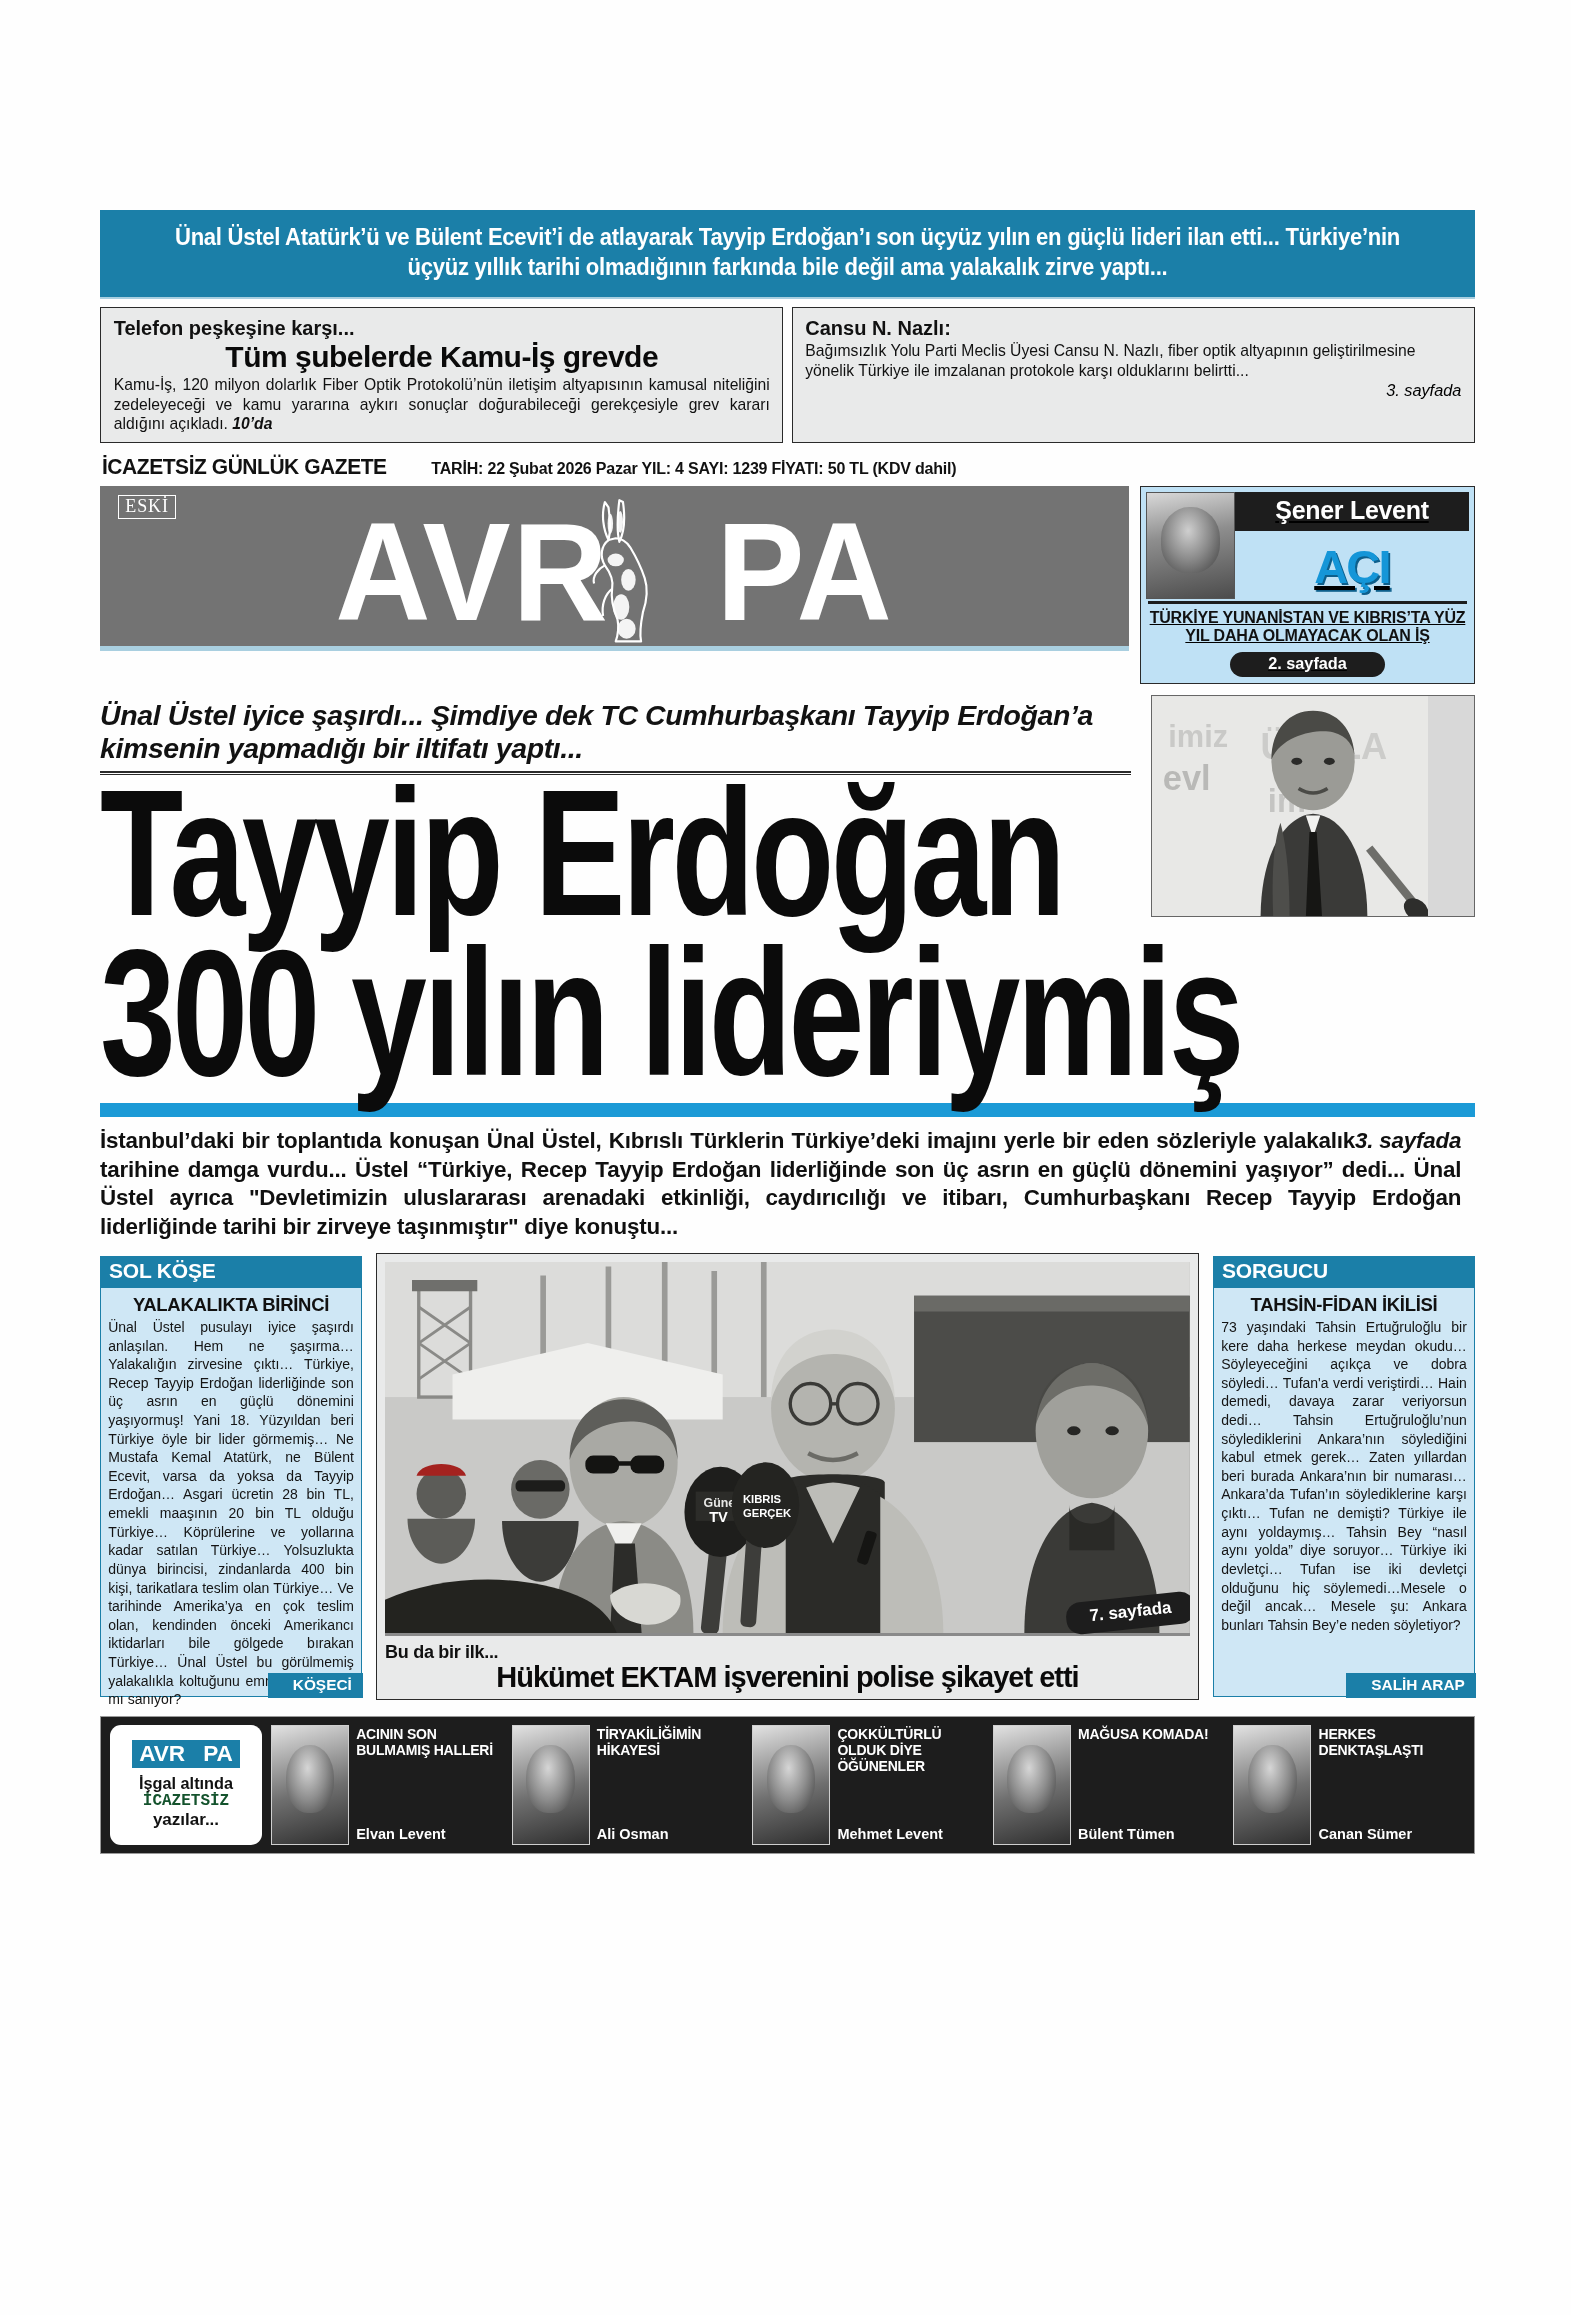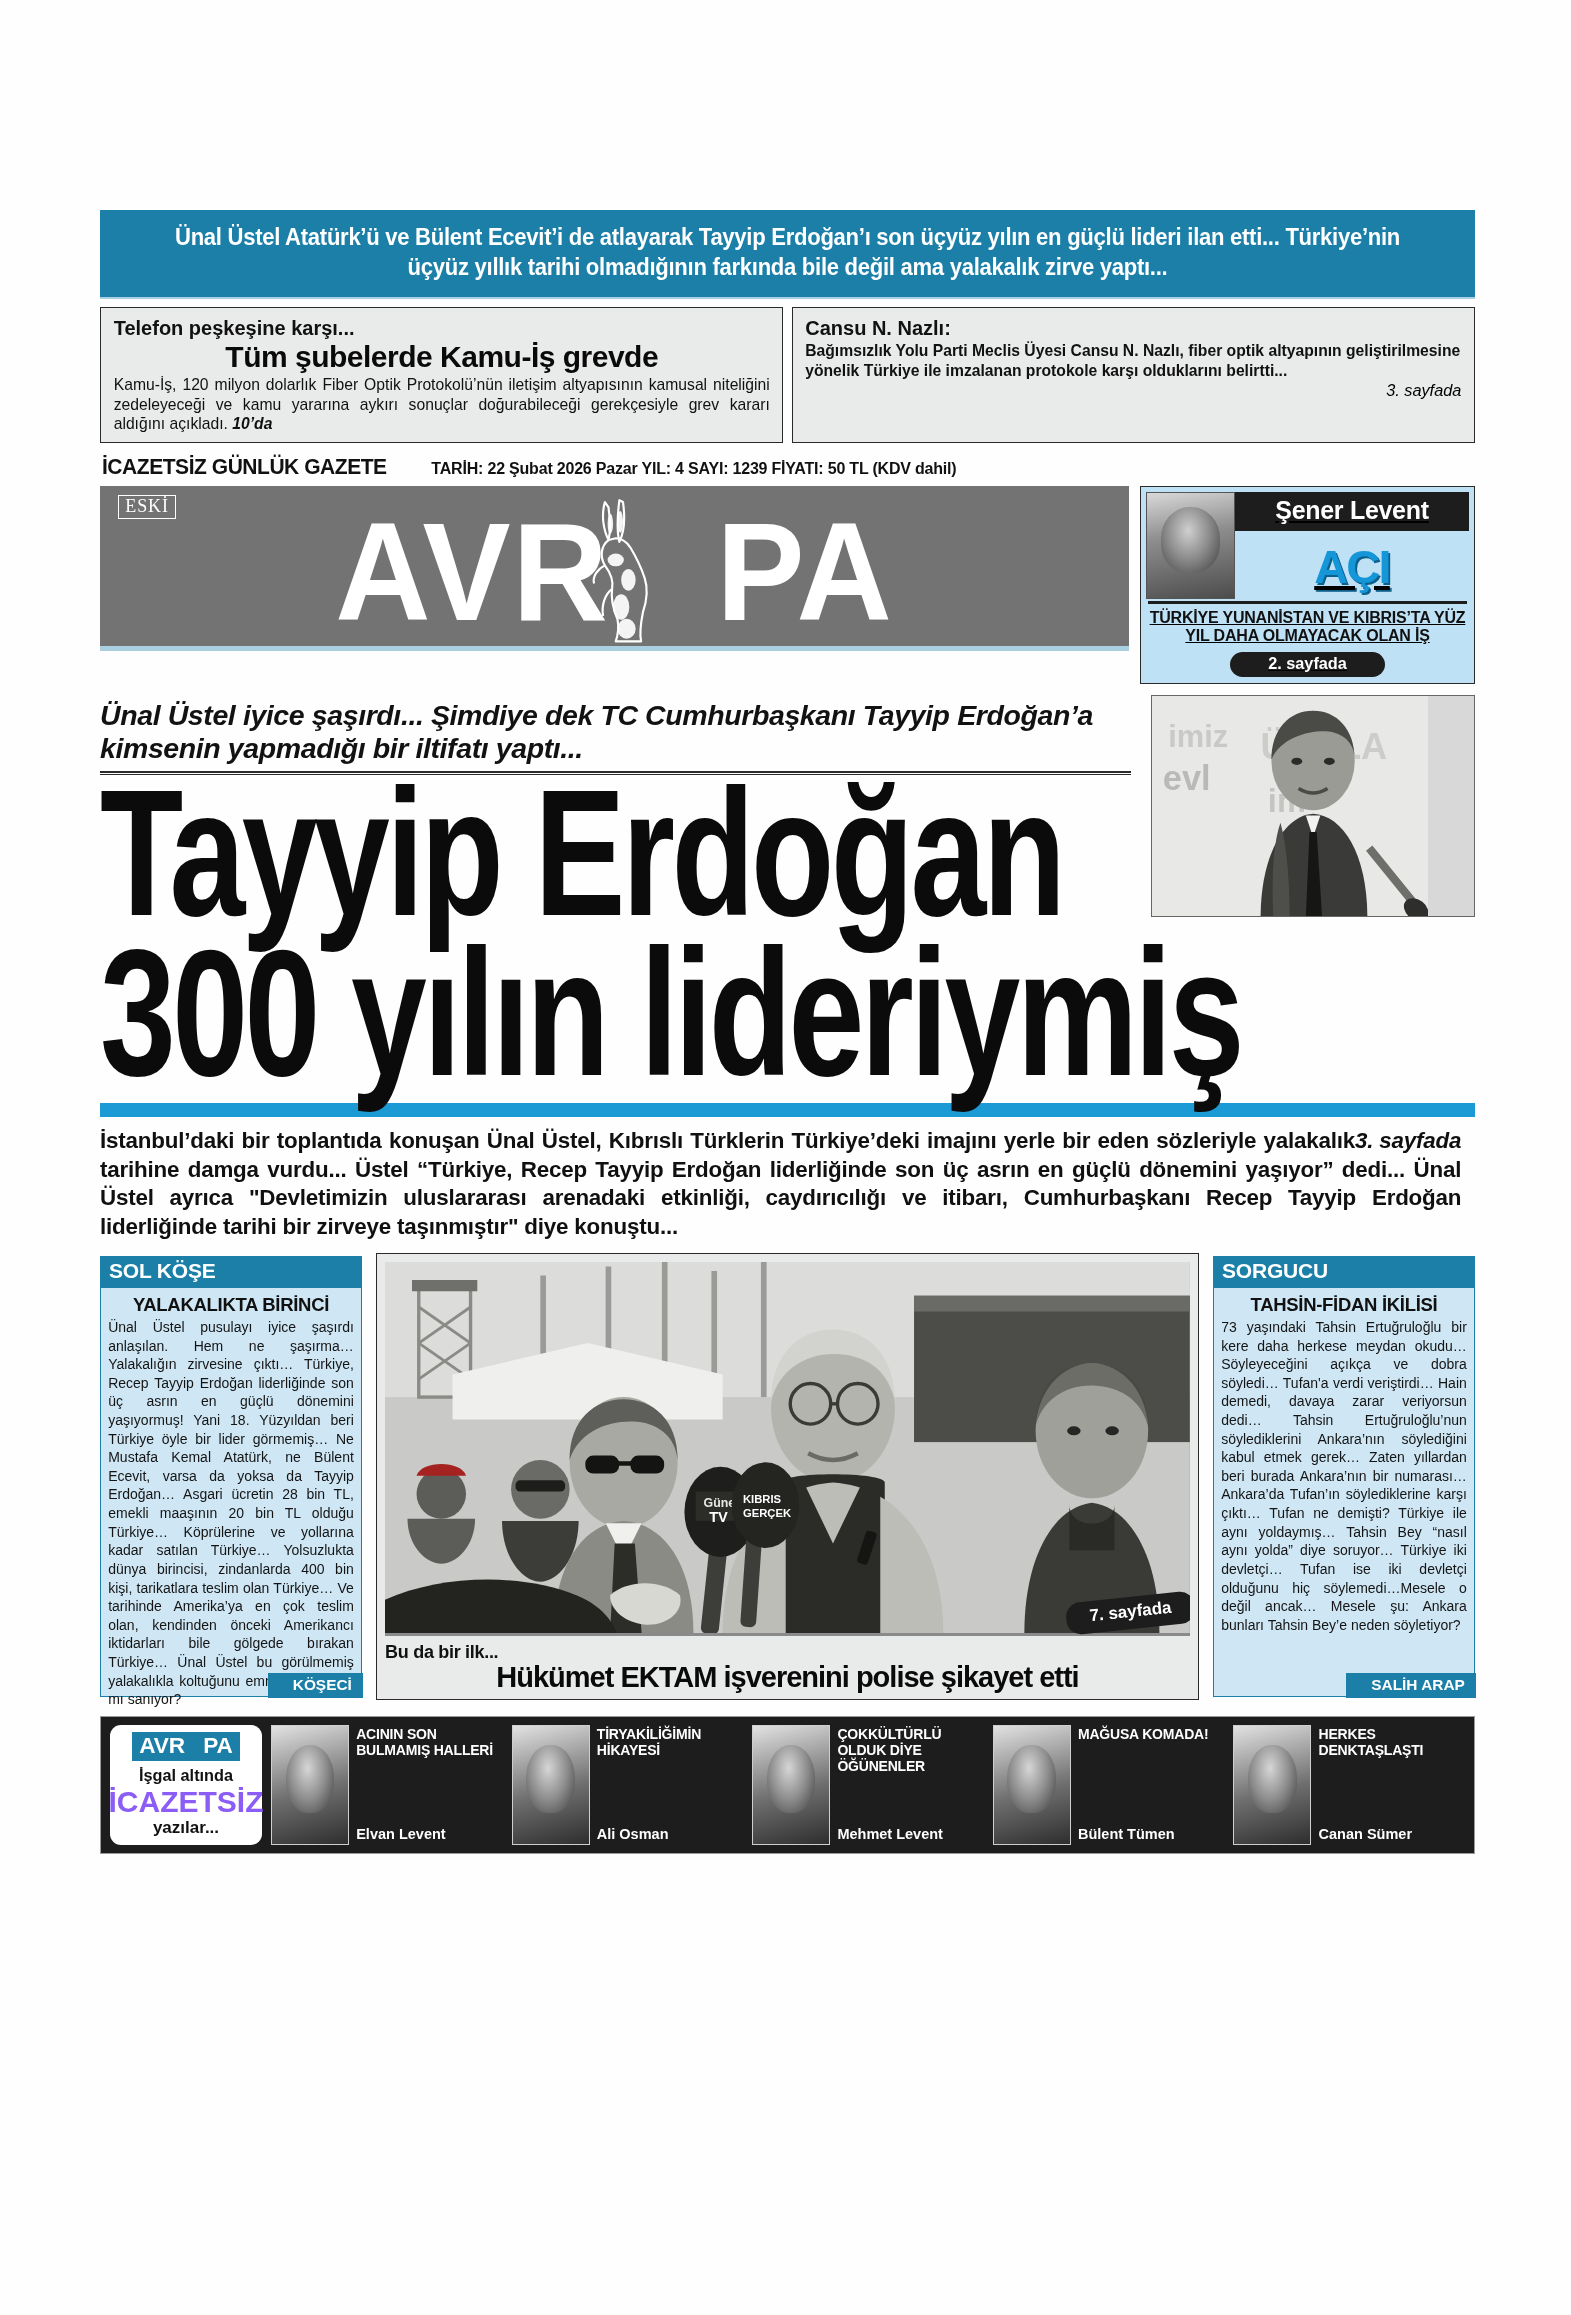--- a/index.html
+++ b/index.html
@@ -67,21 +67,21 @@
     text-align: center;
     letter-spacing: -0.5px;
     margin-bottom: 2.7px;
   }
   .teaser .body {
     font-size: 15.7px;
     line-height: 1.24;
     color: #111;
     text-align: justify;
   }
-  .teaser.right .body { text-align: left; font-weight: 700; }
+  .teaser.right .body { text-align: left; font-weight: 400; }
   .teaser .body .ref {
     font-style: italic;
     font-weight: 700;
   }
   .teaser .refline {
     text-align: right;
     font-style: italic;
     font-size: 16.3px;
     margin-top: 0.9px;
   }
@@ -431,21 +431,21 @@
     color: #fff;
     font-size: 22.6px;
     font-weight: 700;
     letter-spacing: 0px;
     padding: 1.8px 7.2px;
     line-height: 1.1;
     position: relative;
   }
   .strip-logo .lg .mini-gap { display: inline-block; width: 18px; }
   .strip-logo .t1 { font-size: 16.3px; font-weight: 700; color: #111; margin-top: 5.4px; }
-  .strip-logo .t2 { font-size: 30px; font-weight: 700; color: #8b5cf6; line-height: 1.1; }
+  .strip-logo .t2 { font-size: 16px; font-weight: 700; color: #14532d; line-height: 1.1; font-family: Liberation Mono, monospace; }
   .strip-logo .t3 { font-size: 17px; font-weight: 700; color: #111; }
 
   .strip-item {
     flex: 1 1 0;
     display: flex;
     gap: 7.2px;
     align-items: stretch;
     min-width: 0;
   }
   .strip-photo {

